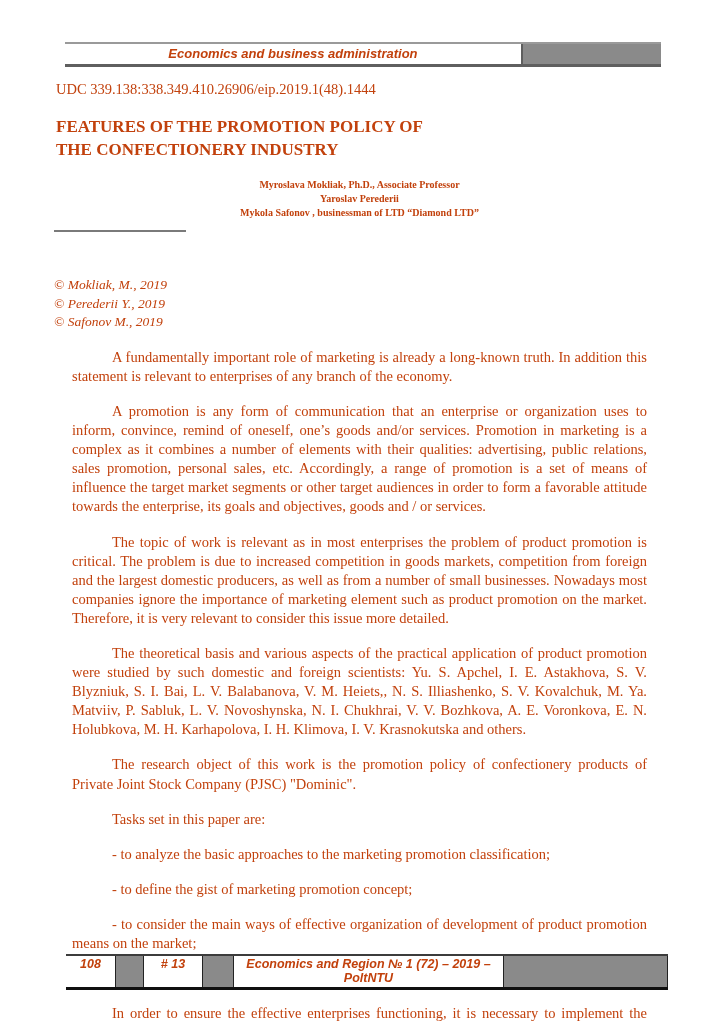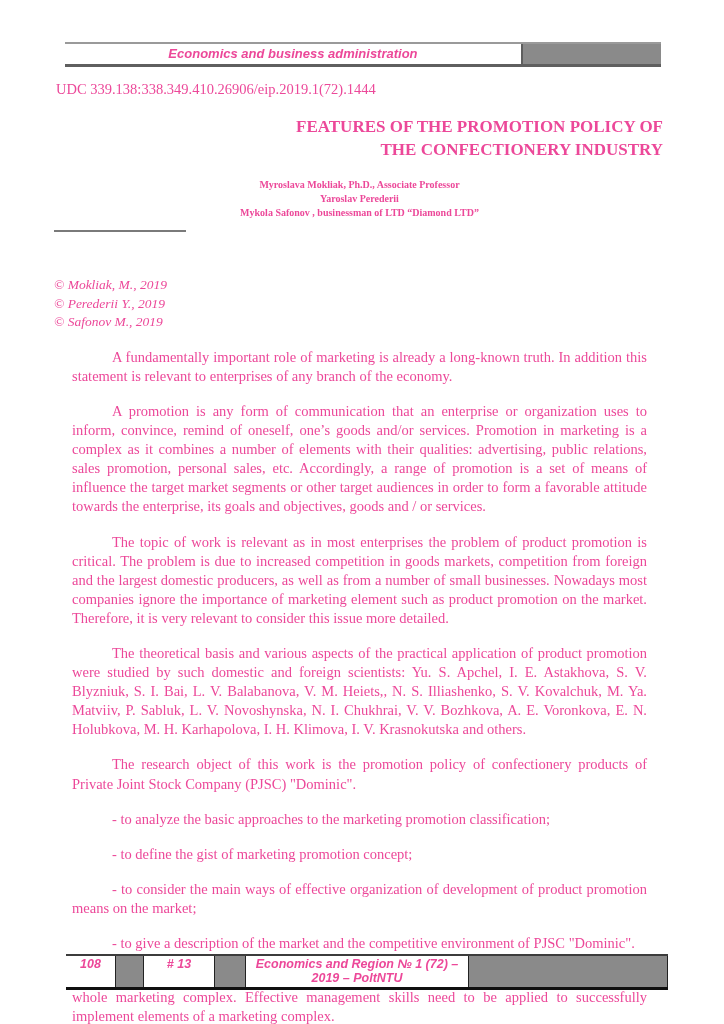--- a/index.html
+++ b/index.html
@@ -1,20 +1,20 @@
 <!DOCTYPE html>
 <html><head>
 <meta charset="utf-8">
 <style>
   html,body { margin:0; padding:0; background:#ffffff; }
   .page {
     position:relative;
     width:724px; height:1024px;
     background:#ffffff;
-    color:#ec4899;
+    color:#c2410c;
     font-family:"Liberation Serif", serif;
     overflow:hidden;
   }
 
   
   .band {
     margin:42px 63px 0 65px;
     display:flex;
     border-top:2px solid #9a9a9a;
     border-bottom:3px solid #5f5f5f;
@@ -35,21 +35,21 @@
   }
 
   .meta-row {
     display:flex; 
     margin:14px 61px 0 56px;
     font-size:14.5px;
   }
 
   .title {
     margin:18px 61px 0 56px;
-    text-align:right;
+    text-align:left;
     font-weight:bold;
     font-size:17px;
     line-height:1.35;
   }
 
   .authors {
     margin:16px 61px 0 56px;
     text-align:center;
     font-weight:bold;
     font-size:10px;
@@ -102,38 +102,38 @@
     text-align:center;
     padding:1px 0 2px 0;
   }
   .footer .gray {
     background:#8a8a8a;
     border-left:1px solid #222;
     border-right:1px solid #222;
   }
   .f-page   { width:49px; }
   .f-g1     { width:27px; }
-  .f-issue  { width:70px; }
+  .f-issue  { width:58px; }
   .f-g2     { width:30px; }
-  .f-journal{ width:222px; }
+  .f-journal{ width:269px; }
   .f-g3     { flex:1; border-right:none; }
 </style>
 </head>
 <body>
 
 <div class="page">
 
   <div class="band">
     <div class="band-title-cell">Economics and business administration</div>
     <div class="band-gray"></div>
   </div>
 
   <div class="meta-row">
     <span>UDC 339.138:338.349.4</span>
-    <span>10.26906/eip.2019.1(72).1444</span>
+    <span>10.26906/eip.2019.1(48).1444</span>
   </div>
 
   <div class="title">
     <div>FEATURES OF THE PROMOTION POLICY OF</div>
     <div>THE CONFECTIONERY INDUSTRY</div>
   </div>
 
   <div class="authors">
       <div>Myroslava Mokliak, Ph.D., Associate Professor</div>
       <div>Yaroslav Perederii</div>
@@ -148,20 +148,21 @@
       <div>© Safonov M., 2019</div>
     </div>
 
 
   <div class="body-text">
       <p>A fundamentally important role of marketing is already a long-known truth. In addition this statement is relevant to enterprises of any branch of the economy.</p>
       <p>A promotion is any form of communication that an enterprise or organization uses to inform, convince, remind of oneself, one’s goods and/or services. Promotion in marketing is a complex as it combines a number of elements with their qualities: advertising, public relations, sales promotion, personal sales, etc. Accordingly, a range of promotion is a set of means of influence the target market segments or other target audiences in order to form a favorable attitude towards the enterprise, its goals and objectives, goods and / or services.</p>
       <p>The topic of work is relevant as in most enterprises the problem of product promotion is critical. The problem is due to increased competition in goods markets, competition from foreign and the largest domestic producers, as well as from a number of small businesses. Nowadays most companies ignore the importance of marketing element such as product promotion on the market. Therefore, it is very relevant to consider this issue more detailed.</p>
       <p>The theoretical basis and various aspects of the practical application of product promotion were studied by such domestic and foreign scientists: Yu. S. Apchel, I. E. Astakhova, S. V. Blyzniuk, S. I. Bai, L. V. Balabanova, V. M. Heiets,, N. S. Illiashenko, S. V. Kovalchuk, M. Ya. Matviiv, P. Sabluk, L. V. Novoshynska, N. I. Chukhrai, V. V. Bozhkova, A. E. Voronkova, E. N. Holubkova, M. H. Karhapolova, I. H. Klimova, I. V. Krasnokutska and others.</p>
       <p>The research object of this work is the promotion policy of confectionery products of Private Joint Stock Company (PJSC) "Dominic".</p>
+      <p>Tasks set in this paper are:</p>
       <p>- to analyze the basic approaches to the marketing promotion classification;</p>
       <p>- to define the gist of marketing promotion concept;</p>
       <p>- to consider the main ways of effective organization of development of product promotion means on the market;</p>
       <p>- to give a description of the market and the competitive environment of PJSC "Dominic".</p>
       <p>In order to ensure the effective enterprises functioning, it is necessary to implement the whole marketing complex. Effective management skills need to be applied to successfully implement elements of a marketing complex.</p>
     </div>
 
   <div class="footer">
     <div class="cell f-page">108</div>
     <div class="gray f-g1"></div>

